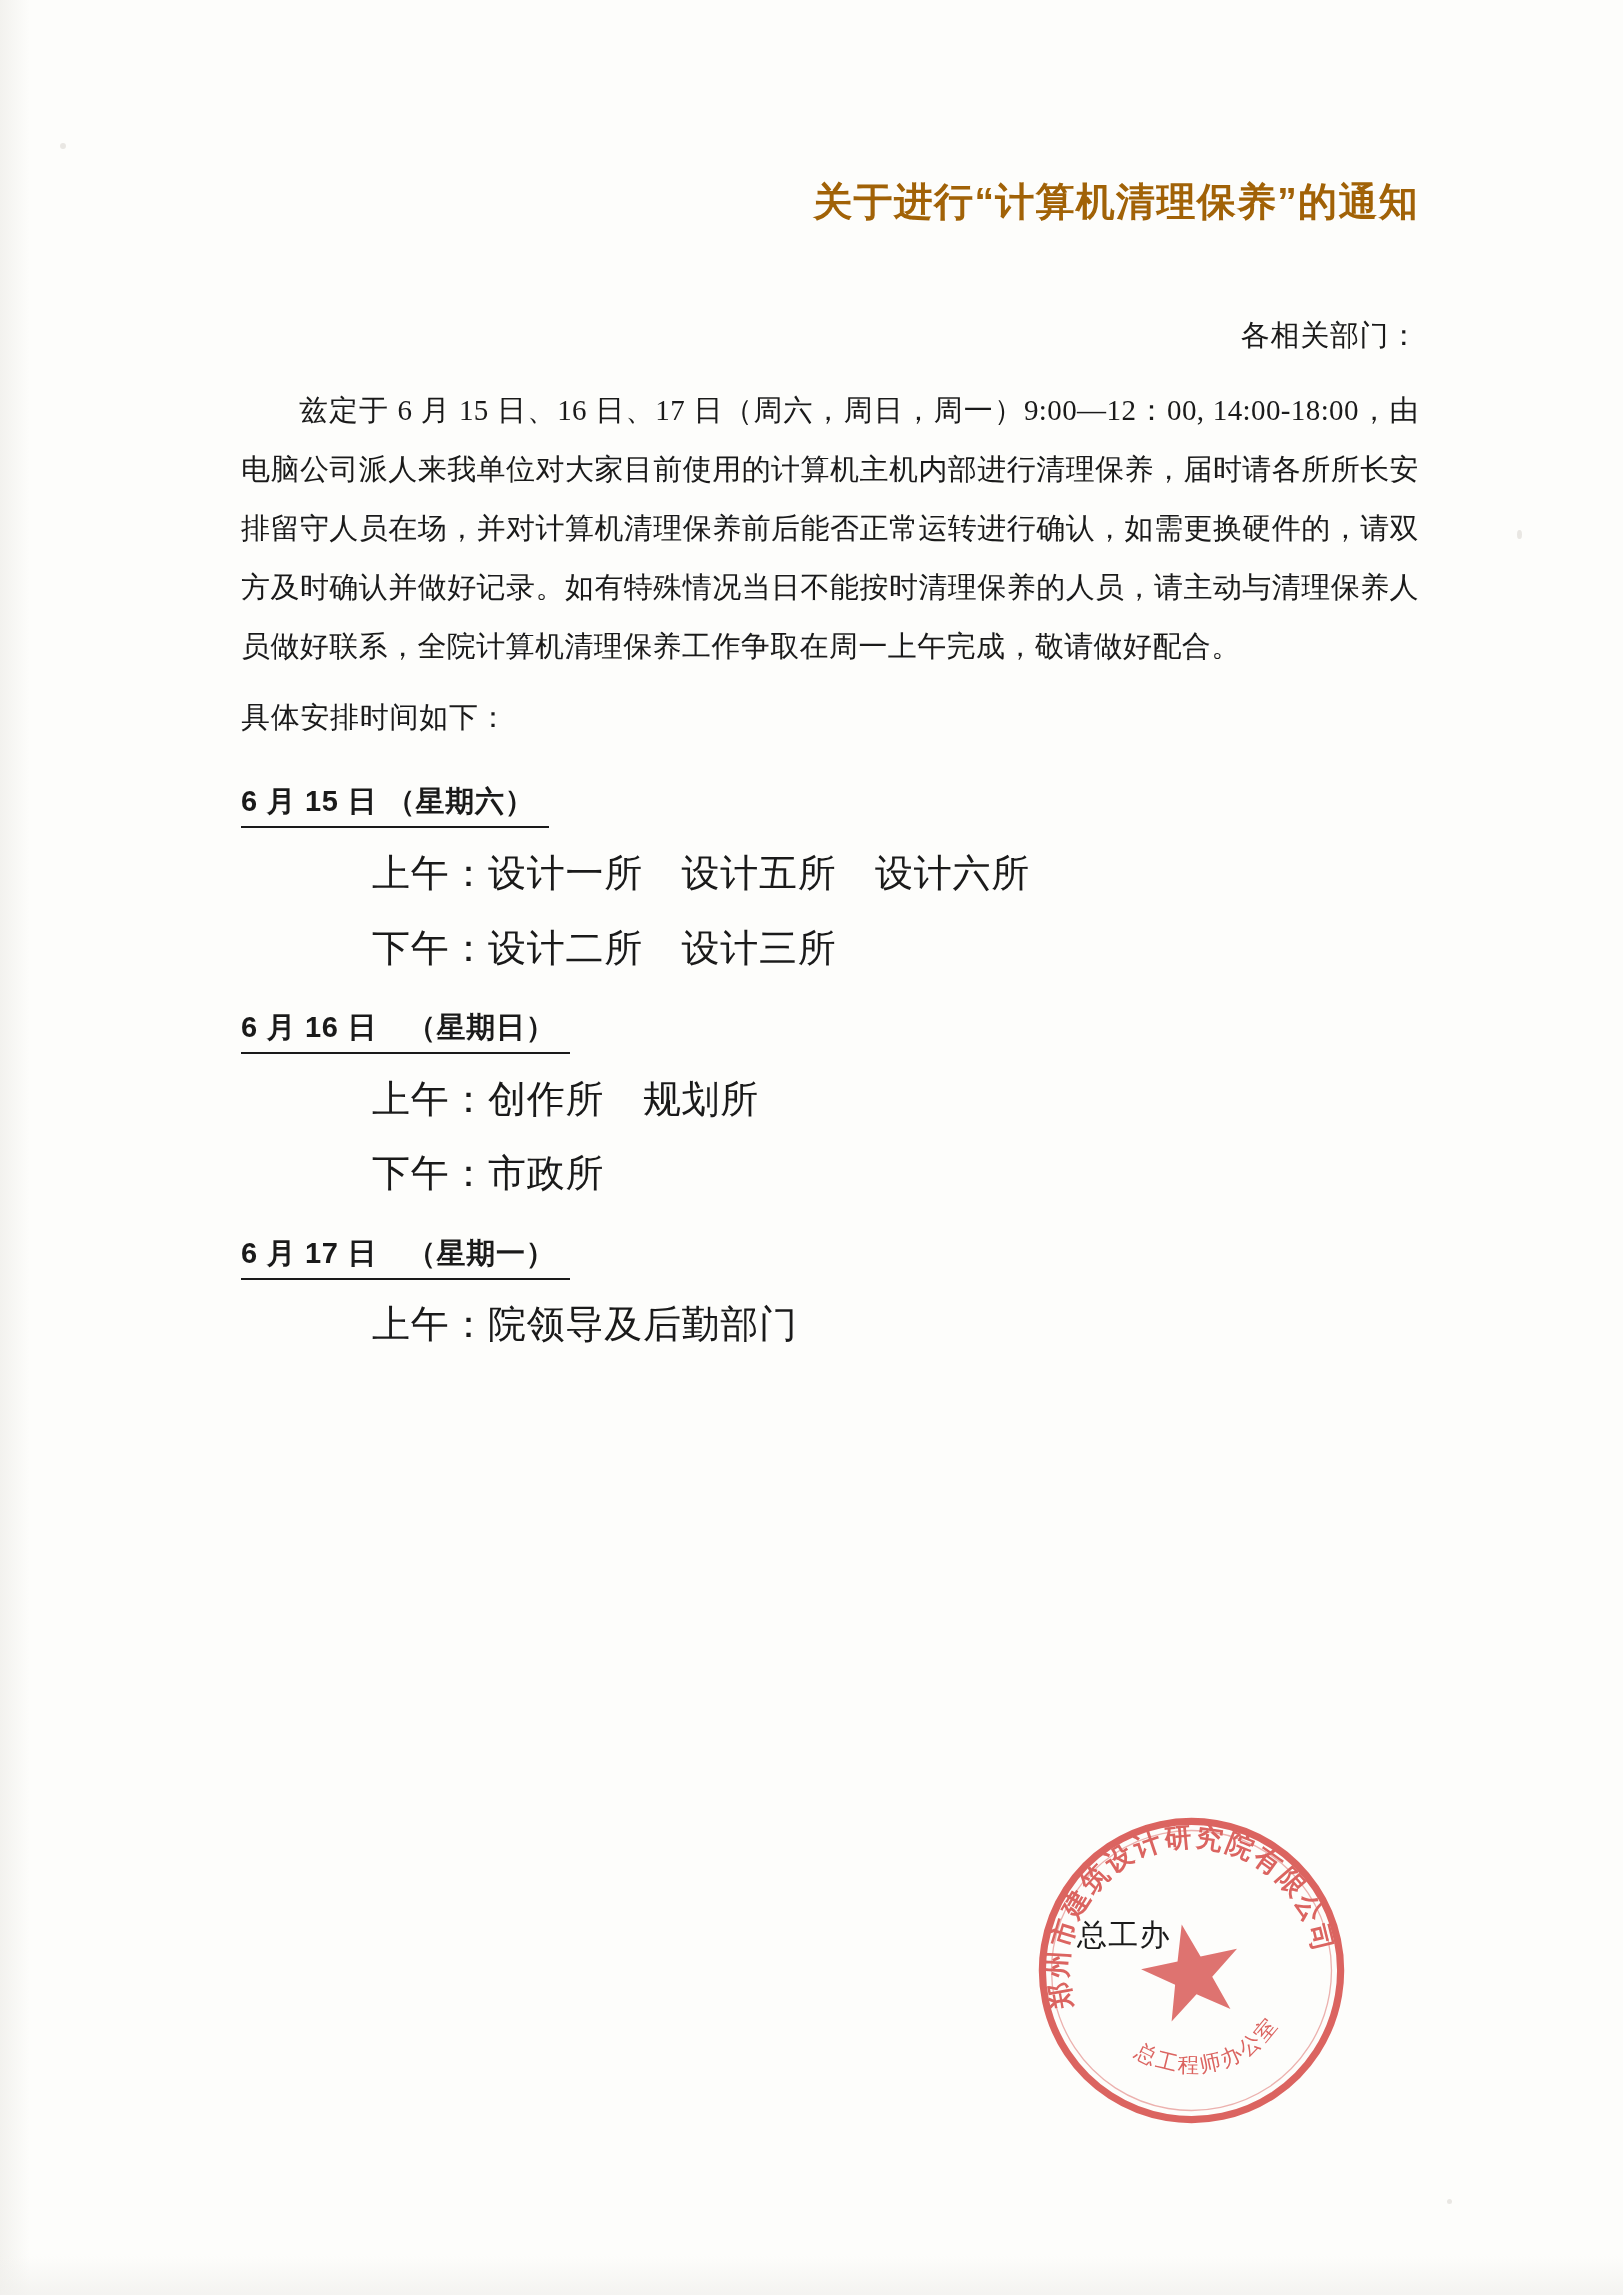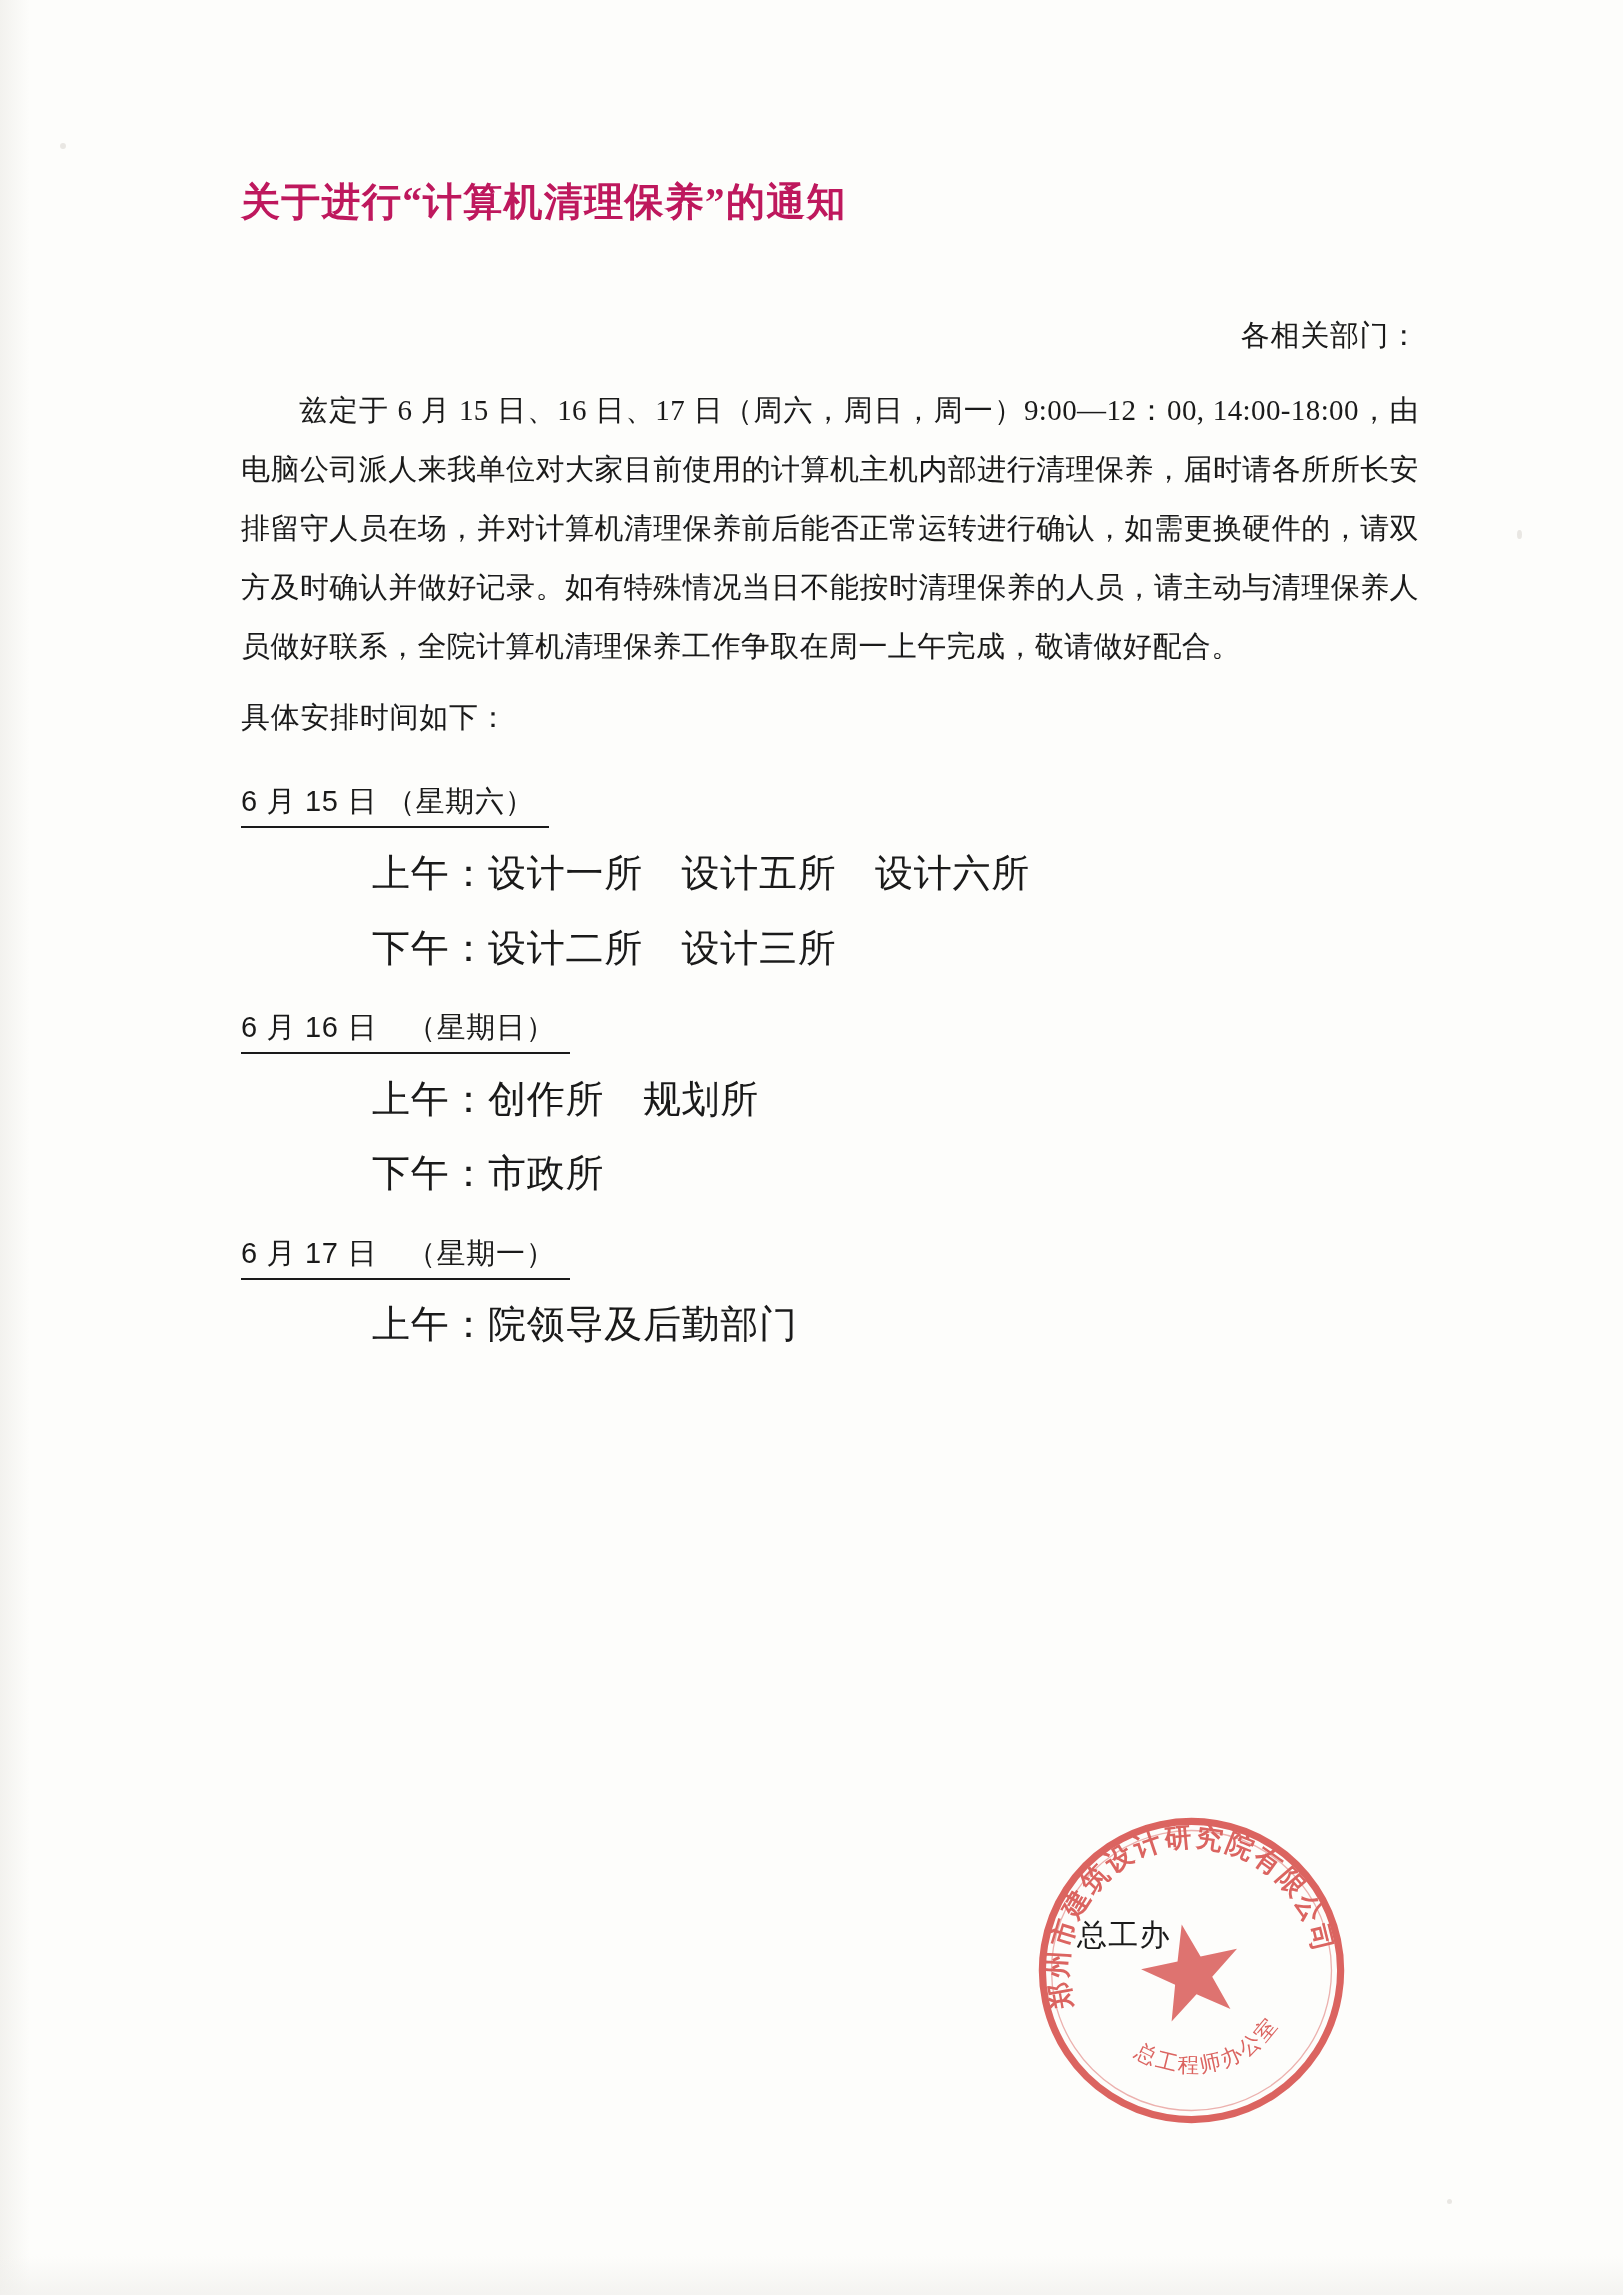--- a/index.html
+++ b/index.html
@@ -41,28 +41,28 @@
   }
 
   .content {
     position: absolute;
     left: 241px;
     top: 177px;
     width: 1178px;
   }
 
   .doc-title {
-    text-align: left;
-    font-family: Liberation Serif, serif;
+    text-align: right;
+    font-family: Liberation Sans, sans-serif;
     font-weight: bold;
     font-size: 39px;
     letter-spacing: 1.3px;
     line-height: 1.3;
     margin: 0 0 85px 0;
-    color: #be185d;
+    color: #a16207;
   }
 
   .salutation {
     font-size: 29px;
     line-height: 1.55;
     margin: 0 0 23.6px 0;
     letter-spacing: 0.7px;
     text-align: right;
   }
 
@@ -78,21 +78,21 @@
   .lead-line {
     font-size: 29px;
     line-height: 1.9;
     margin: 0 0 18.3px 0;
     letter-spacing: 0.7px;
   }
 
   .day-heading {
     display: inline-block;
     font-family: "Liberation Sans", "DejaVu Sans", sans-serif;
-    font-weight: normal;
+    font-weight: bold;
     font-size: 29px;
     line-height: 1.5;
     border-bottom: 2px solid #1a1a1a;
     padding: 0 14.4px 2.6px 0;
     margin: 17px 0 3.9px 0;
     letter-spacing: 0.7px;
   }
 
   .session-line {
     font-size: 38px;

